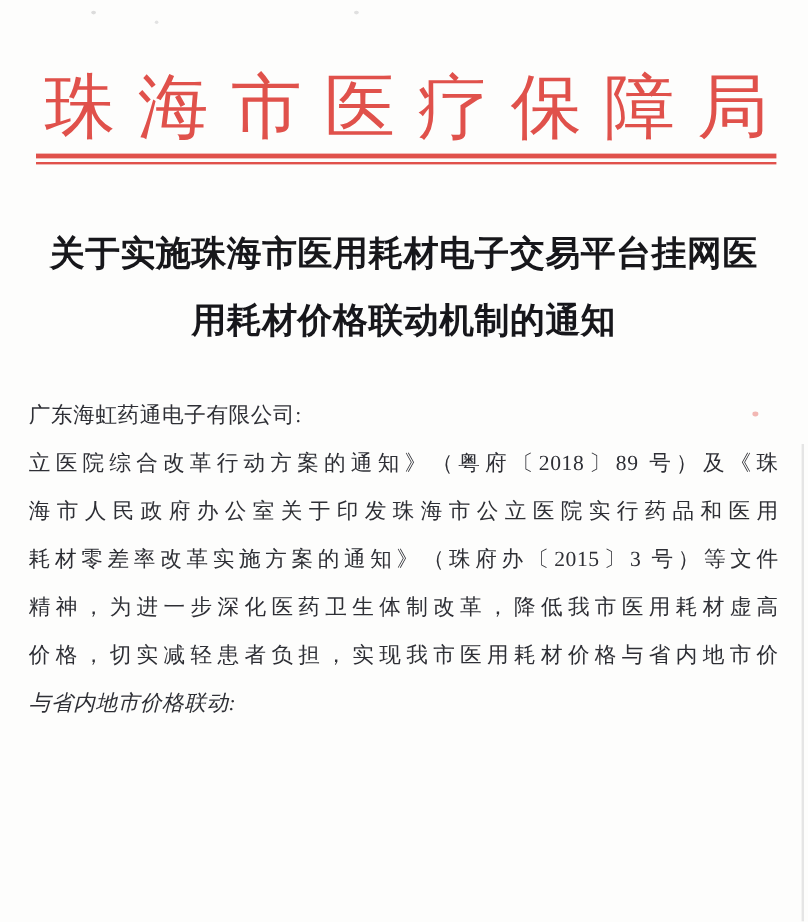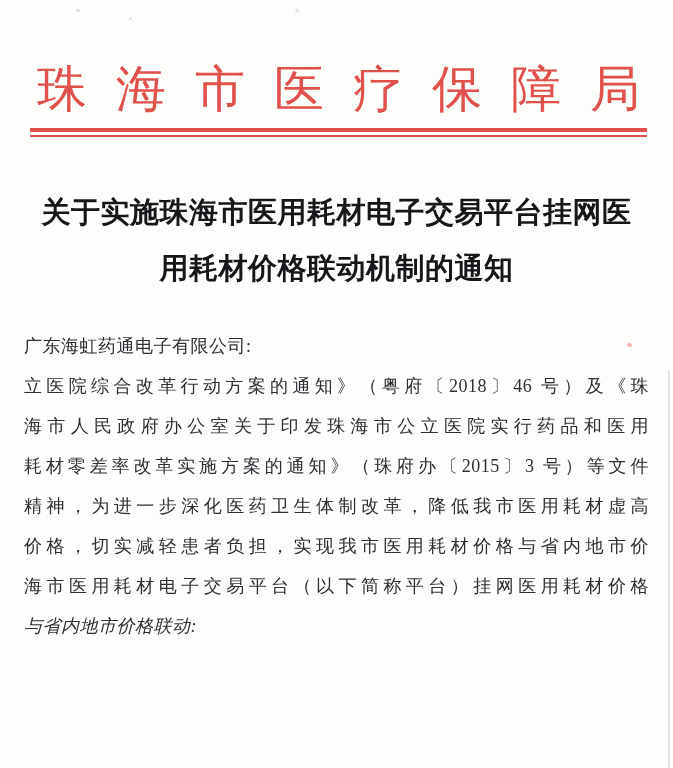--- a/index.html
+++ b/index.html
@@ -9,21 +9,21 @@
     --paper:#fdfdfc;
   }
   html,body{margin:0;padding:0;}
   body{
     width:673px;height:768px;position:relative;overflow:hidden;
     background:var(--paper);
     font-family:"Liberation Serif","DejaVu Serif",serif;
   }
   .agency-name{
     position:absolute;top:55px;left:37px;right:33px;height:70px;
-    font-size:50px;line-height:68px;color:var(--red);
+    font-size:59px;line-height:68px;color:var(--red);
     text-align:justify;text-align-last:justify;
     white-space:nowrap;font-weight:400;
   }
   .red-rule{
     position:absolute;top:128px;left:30px;right:26px;height:3px;
     border-top:4px solid var(--red);
     border-bottom:2px solid var(--red);
     background:transparent;
   }
   .doc-title{
@@ -63,26 +63,25 @@
 <div class="red-rule"></div>
 
 <div class="doc-title">
   <div>关于实施珠海市医用耗材电子交易平台挂网医</div>
   <div>用耗材价格联动机制的通知</div>
 </div>
 
 <div class="doc-body">
   <div class="body-line salutation">广东海虹药通电子有限公司:</div>
   <div>
-      <div class="body-line para-line">立医院综合改革行动方案的通知》（粤府〔2018〕46 号）及《珠</div>
+      <div class="body-line para-line">立医院综合改革行动方案的通知》（粤府〔2018〕89 号）及《珠</div>
       <div class="body-line para-line">海市人民政府办公室关于印发珠海市公立医院实行药品和医用</div>
       <div class="body-line para-line">耗材零差率改革实施方案的通知》（珠府办〔2015〕3 号）等文件</div>
       <div class="body-line para-line">精神，为进一步深化医药卫生体制改革，降低我市医用耗材虚高</div>
       <div class="body-line para-line">价格，切实减轻患者负担，实现我市医用耗材价格与省内地市价</div>
-      <div class="body-line para-line">海市医用耗材电子交易平台（以下简称平台）挂网医用耗材价格</div>
       <div class="body-line para-line last">与省内地市价格联动:</div>
     </div>
 </div>
 
 <div class="speck s1"></div>
 <div class="speck s2"></div>
 <div class="speck s3"></div>
 <div class="speck s4"></div>
 <div class="scan-edge"></div>
 

